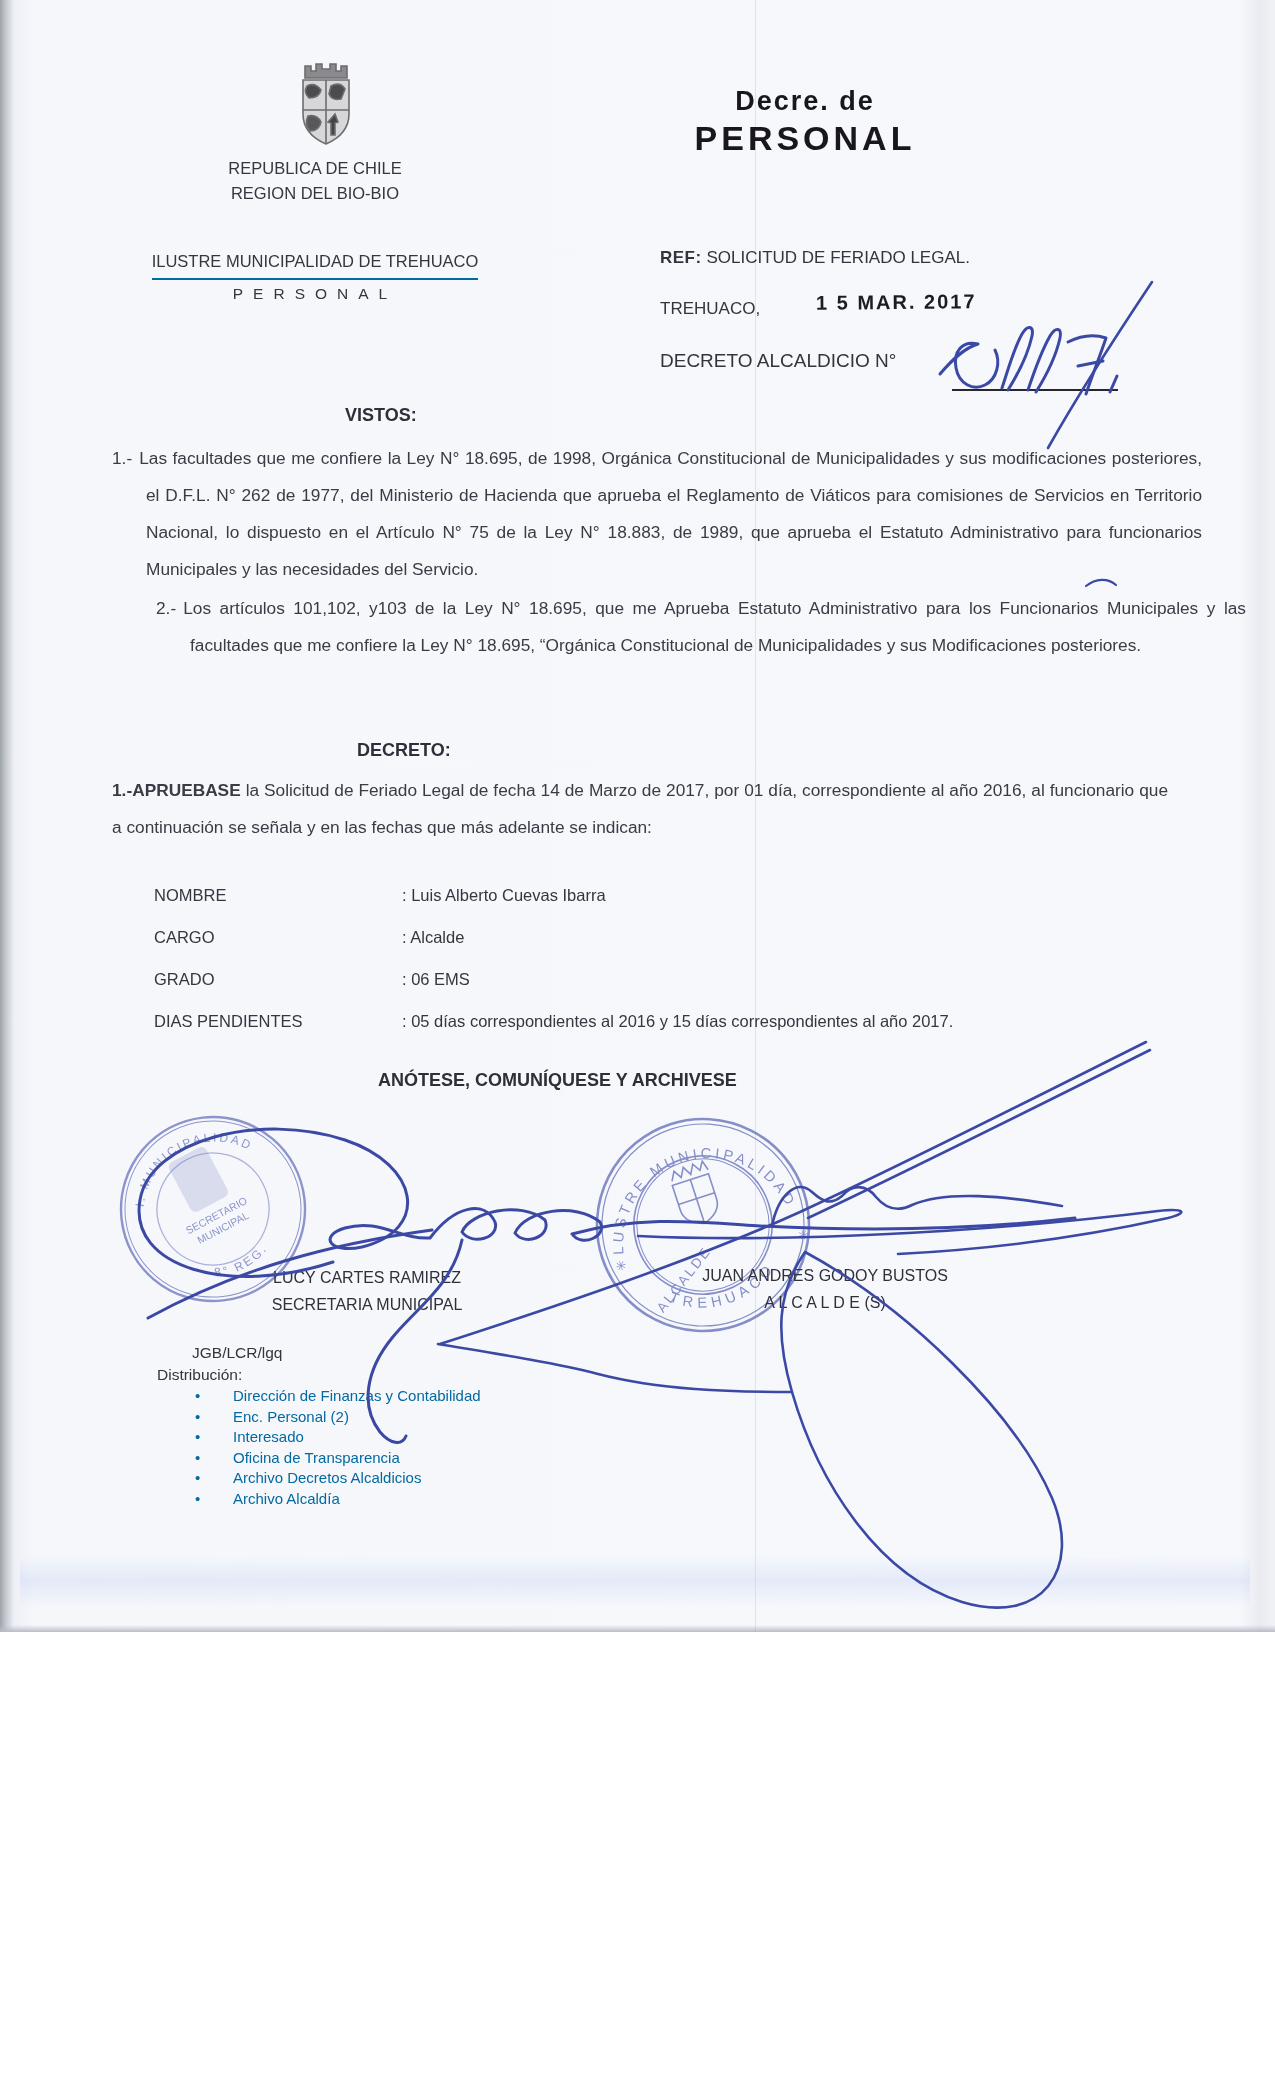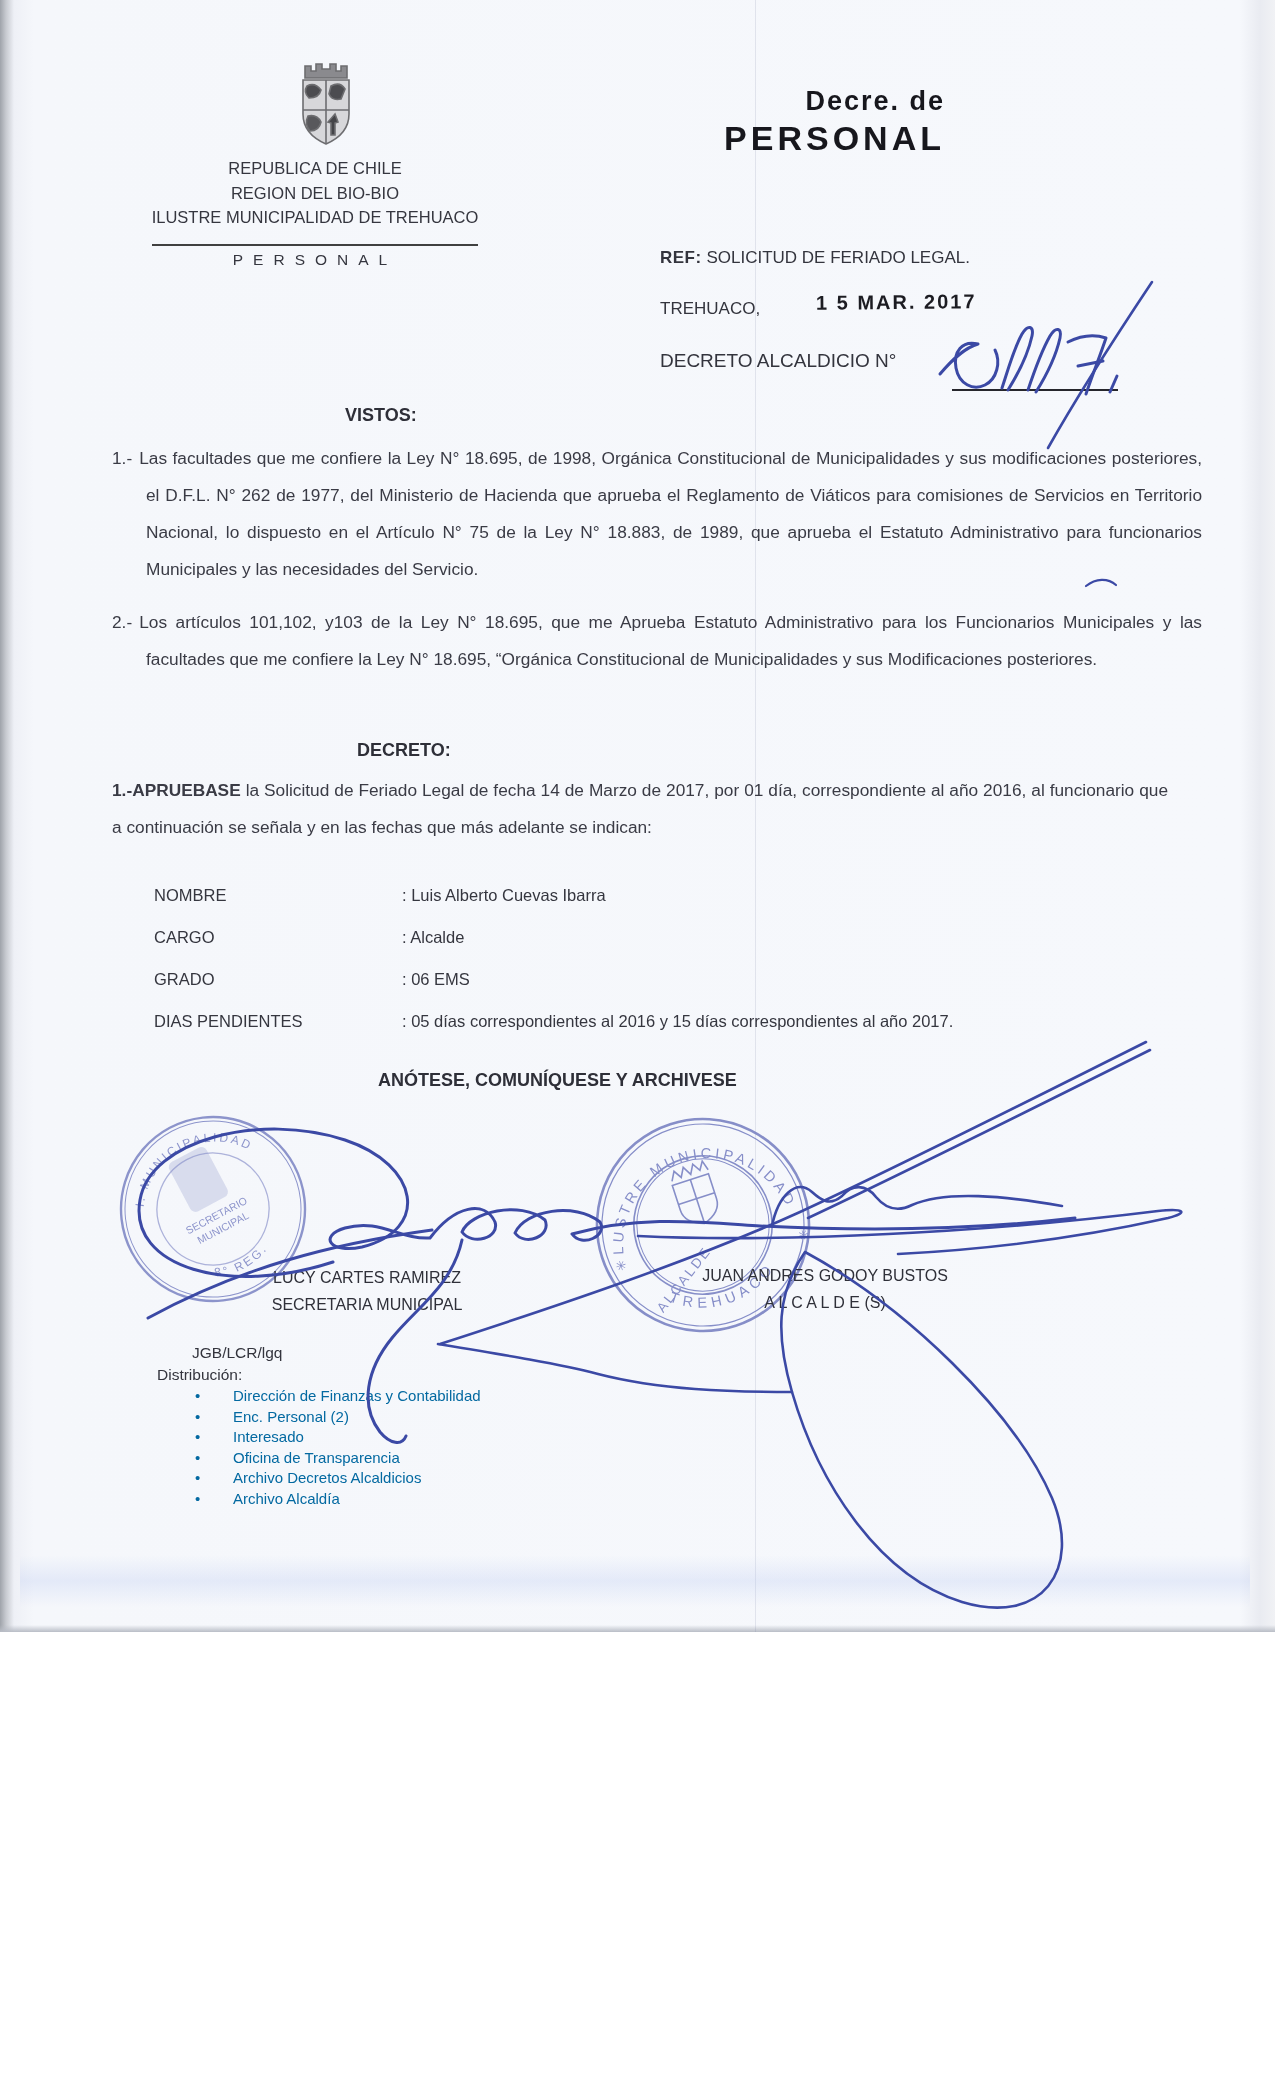--- a/index.html
+++ b/index.html
@@ -8,39 +8,39 @@
   .scan{position:absolute;left:0;top:0;width:1275px;height:1632px;
         background:linear-gradient(90deg,#9fa3aa 0px,#c7cad0 6px,#eef0f6 14px,#f5f7fb 34px,
                    #f6f8fc 1240px,#e9ebf1 1260px,#f1f2f5 1275px);}
   .scan::after{content:"";position:absolute;left:0;bottom:0;width:100%;height:7px;
         background:linear-gradient(180deg,rgba(160,168,180,0),#b9bdc6);}
   .fold{position:absolute;left:755px;top:0;width:1px;height:1632px;background:rgba(110,120,155,.16);}
   .streak{position:absolute;left:20px;top:1555px;width:1230px;height:52px;
         background:linear-gradient(180deg,rgba(185,200,240,0),rgba(182,198,240,.28),rgba(185,200,240,0));}
   .abs{position:absolute;}
   .hdr{left:110px;top:156px;width:410px;text-align:center;font-size:16.5px;line-height:24.5px;color:#35363f;}
-  .hdr .u{display:inline-block;border-bottom:2px solid #404040;padding-bottom:14px;}
+  .hdr .u{display:inline-block;border-bottom:2px solid #0369a1;padding-bottom:4px;margin-top:44px;}
   .hdr .dept{letter-spacing:10px;font-size:15.5px;margin-top:2px;}
-  .typestamp{left:665px;top:86px;width:280px;text-align:right;color:#17171d;}
+  .typestamp{left:665px;top:86px;width:280px;text-align:center;color:#17171d;}
   .typestamp .l1{font-size:27px;font-weight:bold;letter-spacing:2px;}
   .typestamp .l2{font-size:34px;font-weight:bold;letter-spacing:4px;margin-top:2px;}
   .refline{left:660px;top:248px;font-size:17px;color:#33343d;}
   .refline b{letter-spacing:.5px;}
   .placeline{left:660px;top:299px;font-size:17px;color:#33343d;}
   .datestamp{left:816px;top:291px;font-size:20px;font-weight:bold;letter-spacing:2px;color:#1c1c22;transform:rotate(-.6deg);}
   .decline{left:660px;top:350px;font-size:19px;color:#33343d;}
   .numline{left:952px;top:389px;width:166px;border-top:2px solid #26262c;height:0;}
   .h-bold{font-weight:bold;font-size:18px;color:#2e2f38;}
   .vistos-h{left:345px;top:405px;}
   .decreto-h{left:357px;top:740px;}
   .par{left:112px;width:1056px;font-size:17.3px;line-height:37px;text-align:justify;
        padding-left:34px;text-indent:-34px;color:#3a3b45;}
   .par .pnum{margin-right:7px;}
   .p1{top:440px;}
-  .p2{top:604px;}
+  .p2{top:590px;margin-left:44px;}
   .dbody{left:112px;top:772px;width:1056px;font-size:17.3px;line-height:37px;text-align:justify;color:#3a3b45;}
   .dbody .kw{font-weight:bold;}
   .details{left:154px;top:874px;width:1010px;font-size:16.5px;color:#35363f;}
   .drow{display:flex;height:42px;line-height:42px;}
   .drow .lab{width:248px;flex:none;}
   .closing{left:378px;top:1070px;}
   .signame{text-align:center;font-size:16px;line-height:27px;color:#2f3039;}
   .sigL{left:222px;top:1264px;width:290px;}
   .sigR{left:655px;top:1262px;width:340px;}
   .initials{left:165px;top:1344px;font-size:15.5px;color:#33343d;margin-left:27px;}

